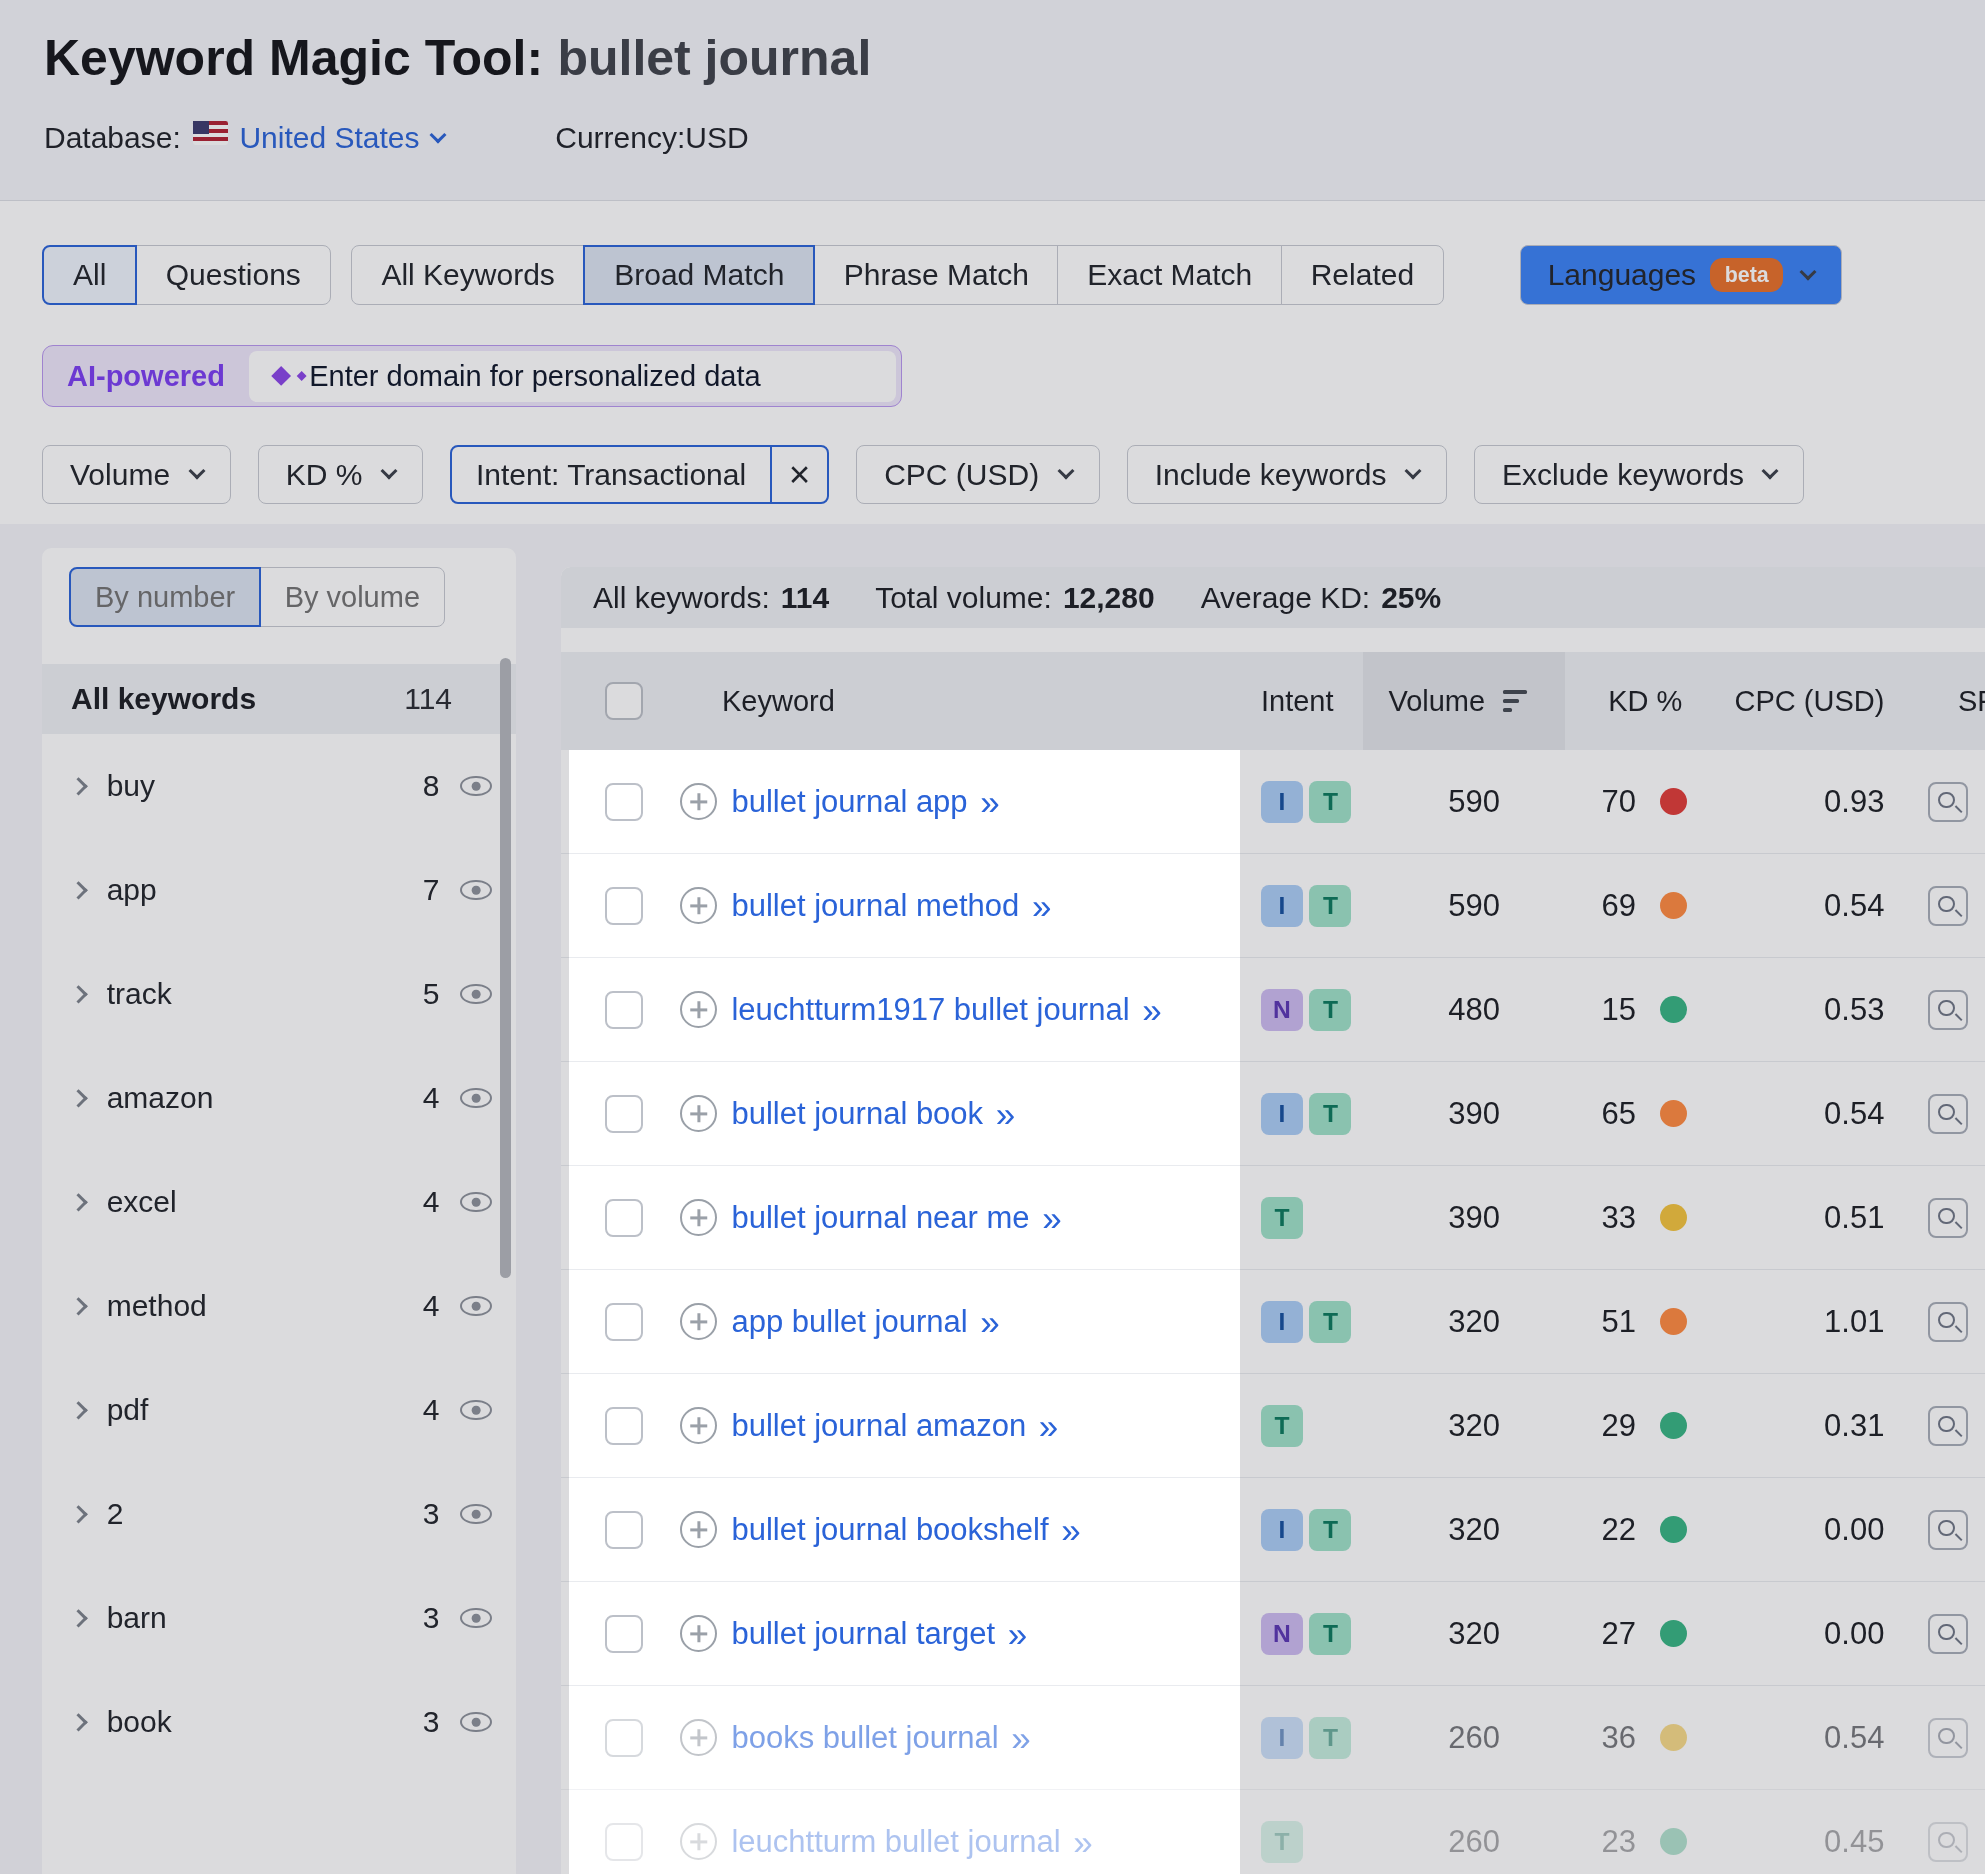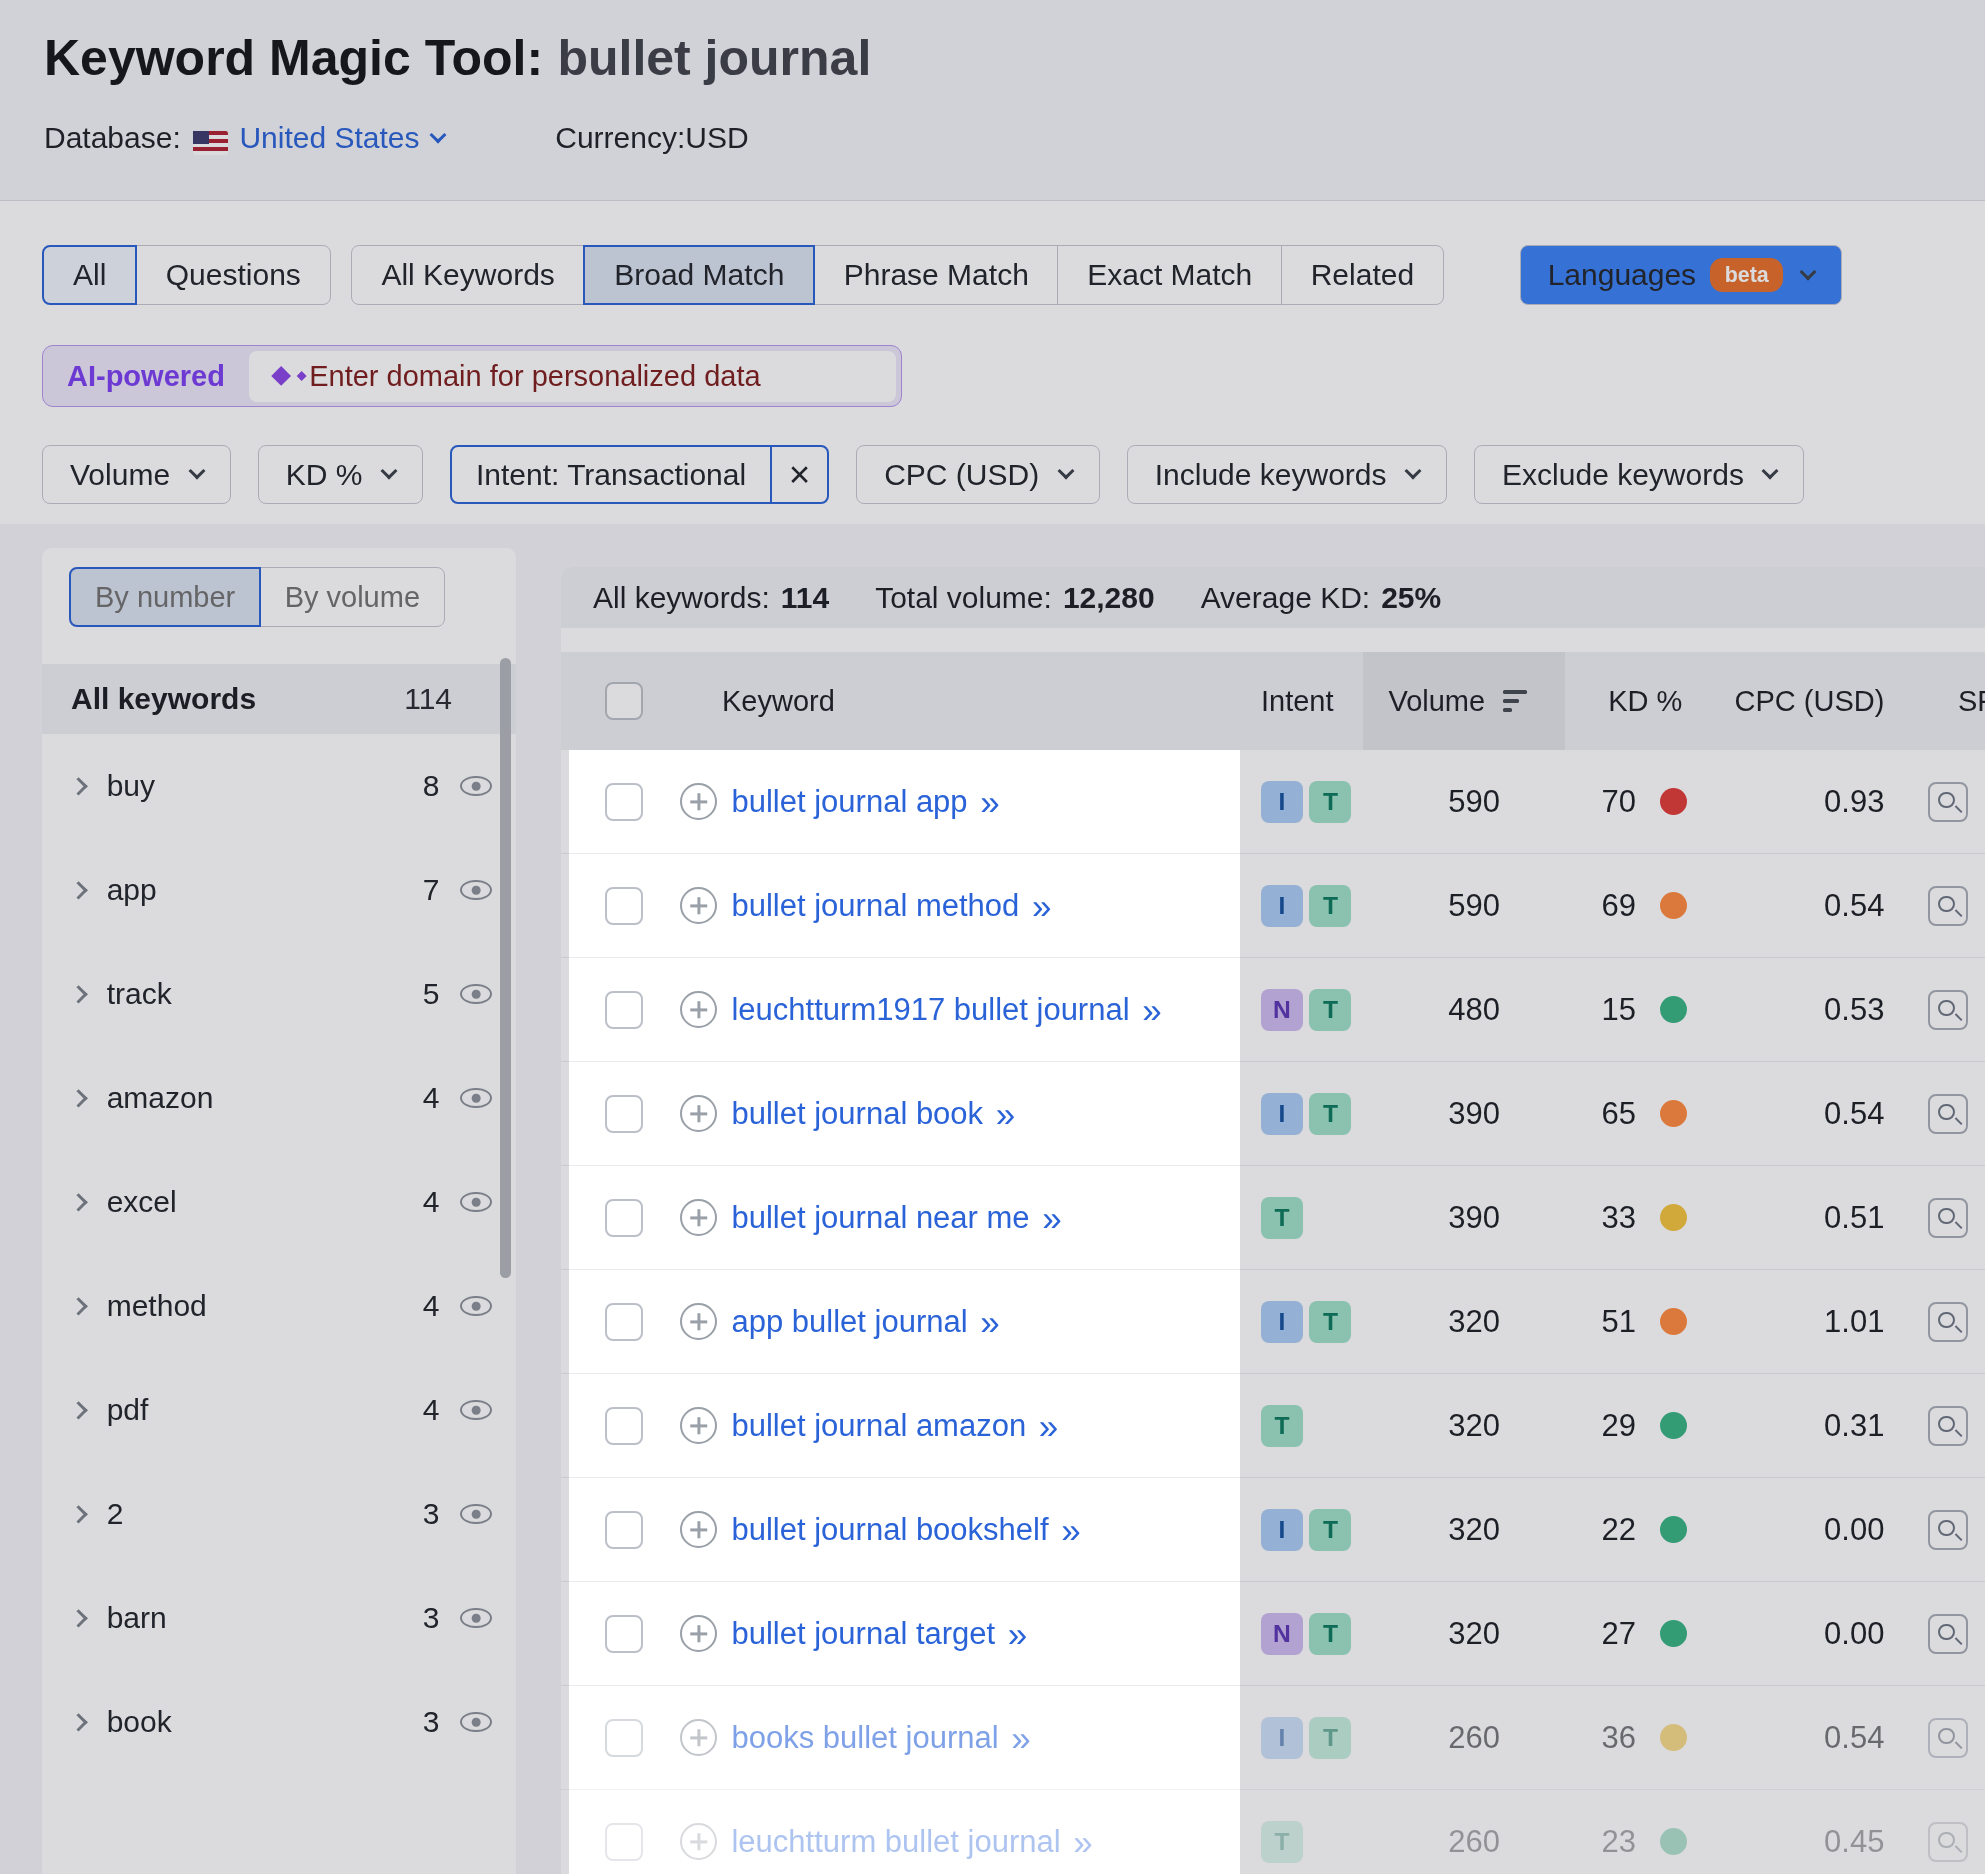--- a/index.html
+++ b/index.html
@@ -4,21 +4,21 @@
 <style>
   *{margin:0;padding:0;box-sizing:border-box}
   html,body{width:1985px;height:1875px}
   body{font-family:"Liberation Sans",sans-serif;background:#ffffff;position:relative}
   .stage{position:absolute;left:0;top:0;width:1985px;height:1875px;overflow:hidden;background:#ffffff}
 
   
   .top{position:absolute;left:0;top:0;width:1985px;height:201px;background:#f4f5f9;border-bottom:1.6px solid #dcdee4}
   .title{position:absolute;left:44px;top:29px;font-size:50px;font-weight:700;color:#15161b;white-space:nowrap}
   .title .q{color:#40434c;margin-left:14.3px}
-  .dbrow{position:absolute;left:44px;top:121px;display:flex;align-items:flex-end;font-size:30px;color:#1f2229;white-space:nowrap}
+  .dbrow{position:absolute;left:44px;top:121px;display:flex;align-items:flex-start;font-size:30px;color:#1f2229;white-space:nowrap}
   .flag{width:35px;height:24px;border-radius:2.4px;margin:0 11px 0 12.7px;background:repeating-linear-gradient(#b22234 0 4px,#ffffff 4px 8px);position:relative;display:inline-block;flex:none}
   .flag::before{content:"";position:absolute;left:0;top:0;width:16px;height:12.7px;background:#3c3b6e}
   .dblink{color:#2a63d8;display:inline-flex;align-items:center;cursor:pointer}
   .chev{display:inline-block;width:12px;height:12px;border-right:3.2px solid #3b404a;border-bottom:3.2px solid #3b404a;transform:rotate(45deg);margin-left:12.7px;margin-top:-6.4px}
   .dblink .chev{border-color:#2a63d8}
   .curr{margin-left:111px}
 
   
   .tabsrow{position:absolute;left:42px;top:245px;right:0;height:60px;display:flex;align-items:stretch}
   .seg{display:flex}
@@ -28,21 +28,21 @@
   .seg .tab:last-child{border-radius:0 8px 8px 0}
   .tab.active{border:2.4px solid #2a63d8;background:#eef3fc;z-index:2;border-radius:8px 0 0 8px}
   .tab.active2{border:2.4px solid #2a63d8;background:#dce4f1;z-index:2}
   .langbtn{margin-left:auto;margin-right:143px;display:flex;align-items:center;padding:0 27px;border:1.6px solid #c6c9d1;border-radius:8px;background:#3b82f6;font-size:30px;color:#22252c;cursor:pointer;white-space:nowrap}
   .beta{background:#e8702a;color:#ffffff;font-size:21.4px;font-weight:700;border-radius:12.7px;padding:4.8px 14.3px;margin-left:14.3px}
   .langbtn .chev{margin-left:19px}
 
   
   .aiwrap{position:absolute;left:42px;top:345px;height:62px;display:inline-flex;align-items:center;background:#eee6fb;border:1.6px solid #b897ef;border-radius:11px}
   .ailabel{font-size:29px;font-weight:700;color:#7b3ff2;padding:0 24px;white-space:nowrap}
-  .aiinput{width:647px;height:51px;background:#ffffff;border-radius:8px;margin-right:4.8px;display:flex;align-items:center;padding:0 20.6px;color:#7f1d1d;font-size:29px;white-space:nowrap}
+  .aiinput{width:647px;height:51px;background:#ffffff;border-radius:8px;margin-right:4.8px;display:flex;align-items:center;padding:0 20.6px;color:#0f172a;font-size:29px;white-space:nowrap}
   .spark{width:14.3px;height:14.3px;background:#8b46e8;transform:rotate(45deg);margin:0 20.6px 0 4.8px;position:relative;flex:none}
   .spark::after{content:"";position:absolute;left:17.5px;top:-11px;width:7.1px;height:7.1px;background:#8b46e8}
 
   
   .filtersrow{position:absolute;left:42px;top:445px;display:flex;gap:27px;height:59px;align-items:stretch}
   .fbtn{display:flex;align-items:center;padding:0 27px;border:1.6px solid #c6c9d1;border-radius:8px;background:#ffffff;font-size:30px;color:#22252c;cursor:pointer;white-space:nowrap}
   .fbtn .chev{margin-left:20.6px}
   .factive{display:flex;align-items:stretch;border:2.4px solid #2a63d8;border-radius:8px;background:#ffffff;overflow:hidden}
   .factive .flabel{display:flex;align-items:center;padding:0 24px;font-size:30px;color:#22252c;white-space:nowrap}
   .fx{display:flex;align-items:center;justify-content:center;width:57px;border-left:2.4px solid #2a63d8;font-size:37px;color:#22252c;cursor:pointer}

